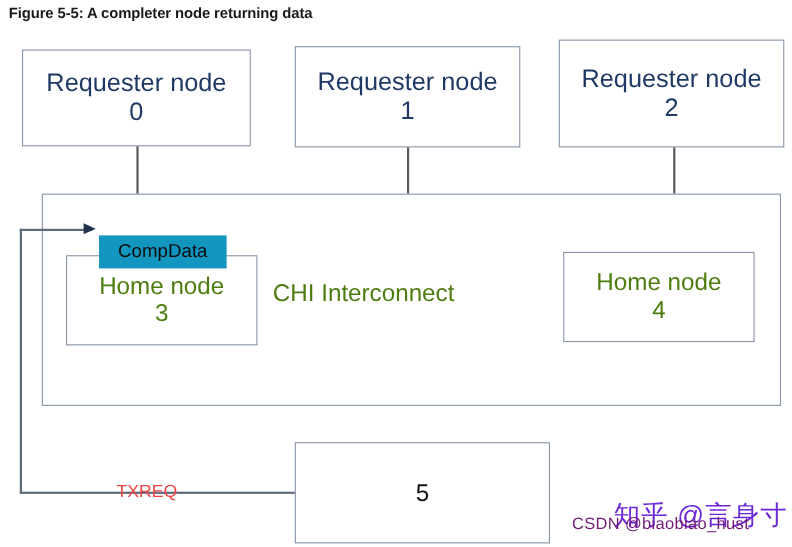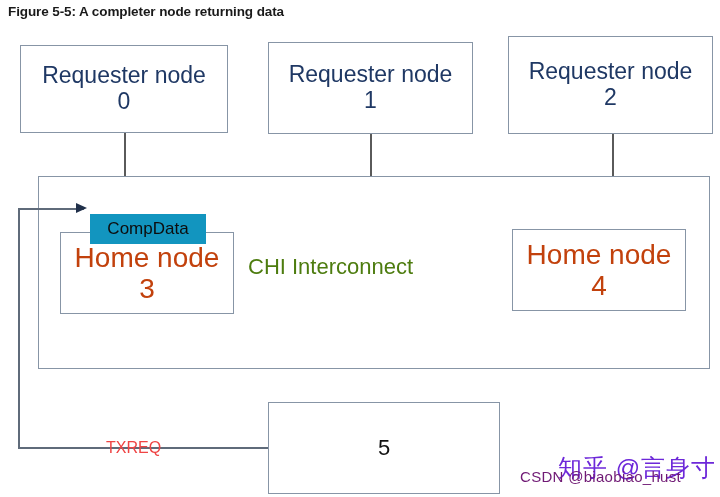--- a/index.html
+++ b/index.html
@@ -40,22 +40,22 @@
   .requester {
     color: #1f3864;
     font-size: 23px;
   }
   #req0 { left: 20px;  top: 45px;  width: 208px; height: 88px; }
   #req1 { left: 268px; top: 42px;  width: 205px; height: 92px; }
   #req2 { left: 508px; top: 36px;  width: 205px; height: 98px; }
 
   
   .home {
-    color: #c2410c;
-    font-size: 28px;
+    color: #4d7c0f;
+    font-size: 22px;
   }
   #home3 { left: 60px;  top: 232px; width: 174px; height: 82px; }
   #home4 { left: 512px; top: 229px; width: 174px; height: 82px; }
 
   
   #completer {
     left: 268px; top: 402px; width: 232px; height: 92px;
     color: #111111;
     font-size: 22px;
   }

